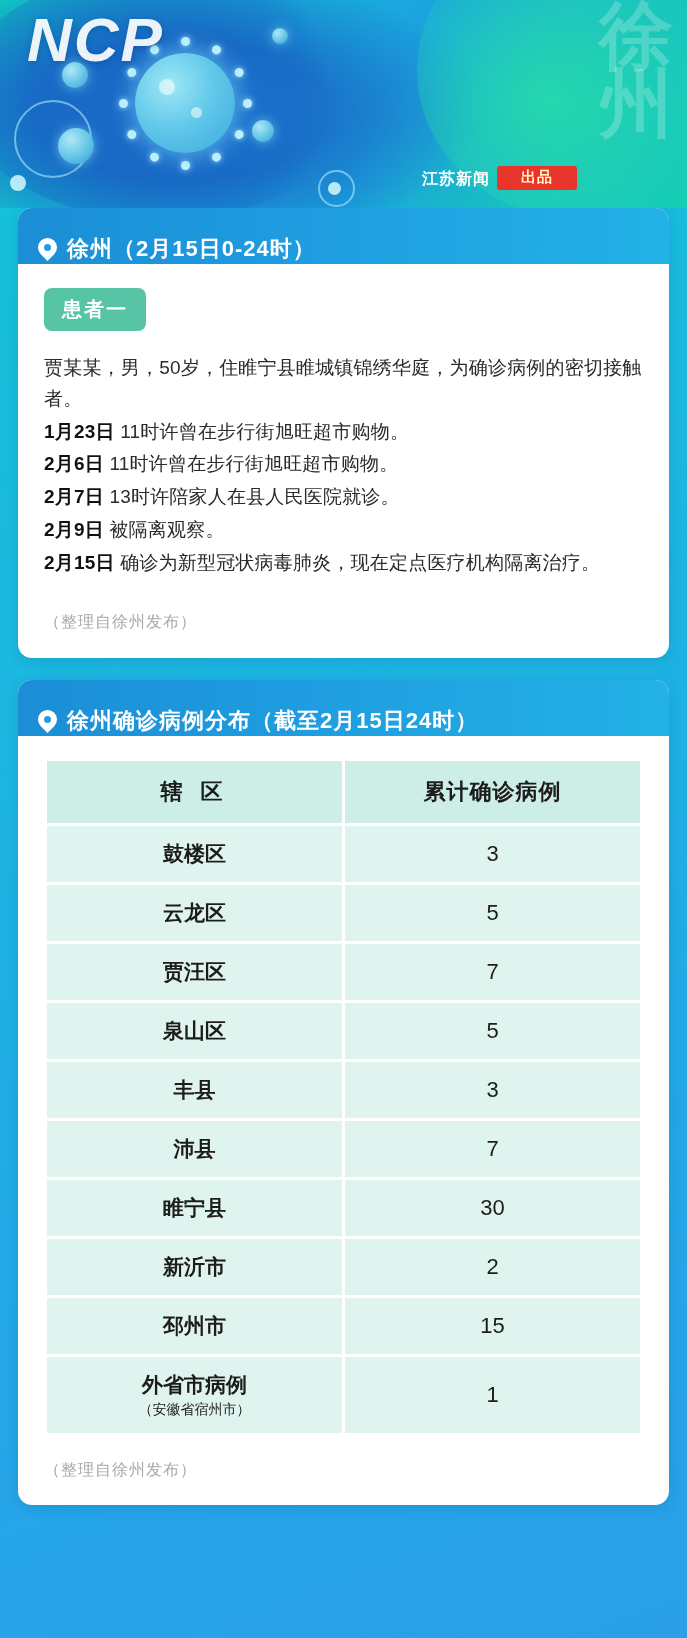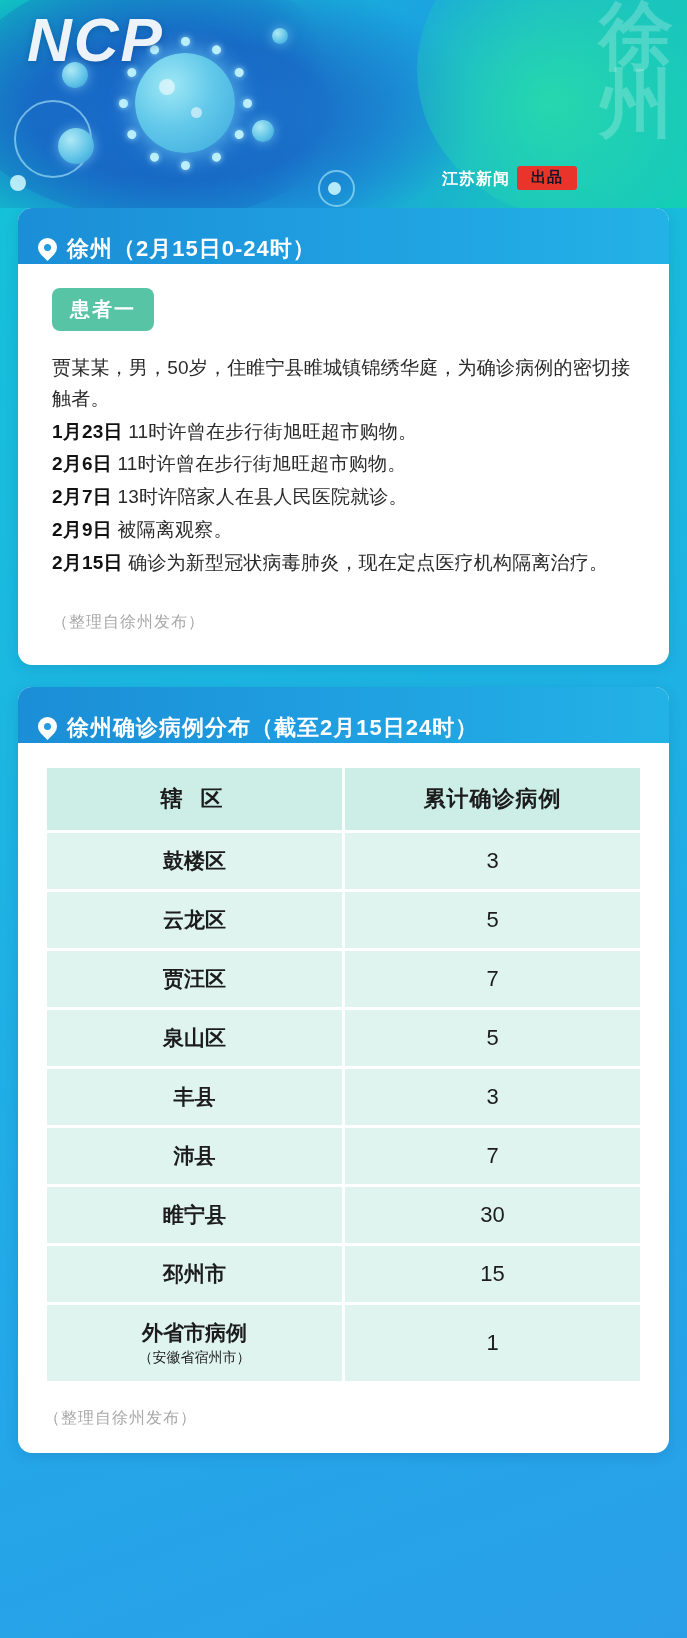--- a/index.html
+++ b/index.html
@@ -125,24 +125,24 @@
     gap: 7px;
   }
   .hdr-source .src-text {
     color: #ffffff;
     font-size: 16px;
     font-weight: bold;
     letter-spacing: 1px;
   }
   .hdr-source .src-badge {
     background: #e8342b;
-    color: #0f172a;
+    color: #fef9c3;
     font-size: 15px;
     font-weight: bold;
-    padding: 2px 14px 3px;
+    padding: 2px 24px 3px;
     border-radius: 3px;
     letter-spacing: 1px;
   }
 
   
   .card {
     margin: 0 18px 22px;
     background: #ffffff;
     border-radius: 14px;
     box-shadow: 0 3px 14px rgba(0,60,110,0.14);
@@ -176,22 +176,21 @@
     border-radius: 50%;
     background: #1f9de0;
   }
   .card-head-title {
     color: #ffffff;
     font-size: 22px;
     font-weight: bold;
     letter-spacing: 1px;
   }
   .card-body {
-    padding: 24px 26px 32px;
-    margin-left: 8px;
+    padding: 24px 26px 25px;
   }
 
   .patient-tag {
     display: inline-block;
     background: #57c4a5;
     color: #ffffff;
     font-size: 20px;
     font-weight: bold;
     letter-spacing: 2px;
     padding: 8px 18px;
@@ -390,20 +389,24 @@
         </tr>
         <tr>
           <td>沛县</td>
           <td class="num">7</td>
         </tr>
         <tr>
           <td>睢宁县</td>
           <td class="num">30</td>
         </tr>
         <tr>
+          <td>新沂市</td>
+          <td class="num">2</td>
+        </tr>
+        <tr>
           <td>邳州市</td>
           <td class="num">15</td>
         </tr>
         <tr>
           <td>
             <span>外省市病例</span>
             <span class="sub">（安徽省宿州市）</span>
           </td>
           <td class="num">1</td>
         </tr>

